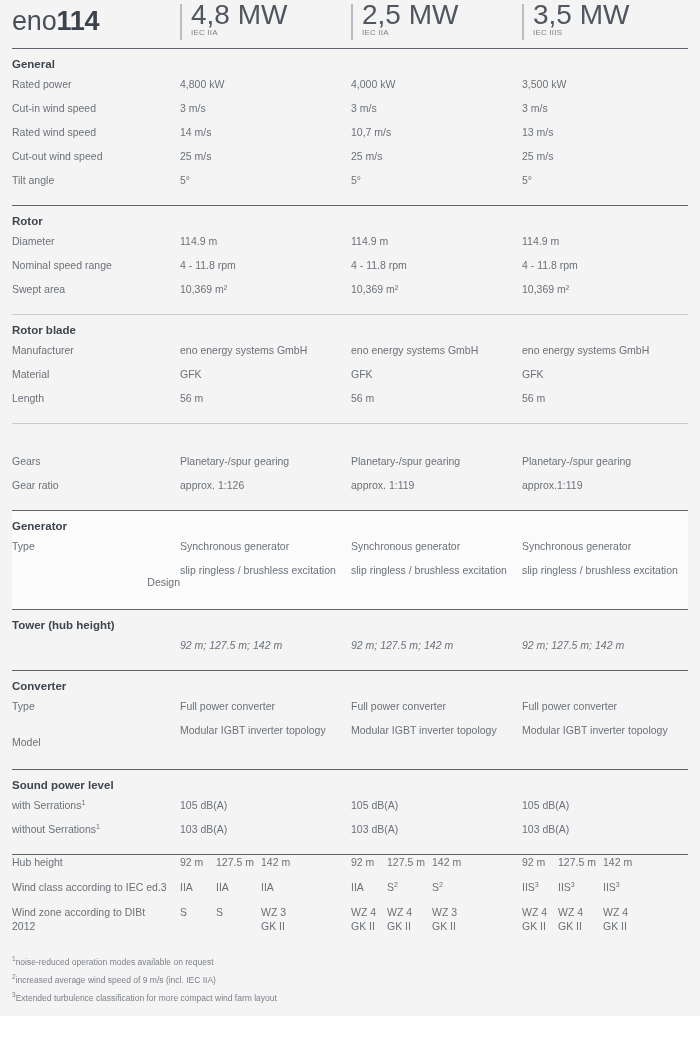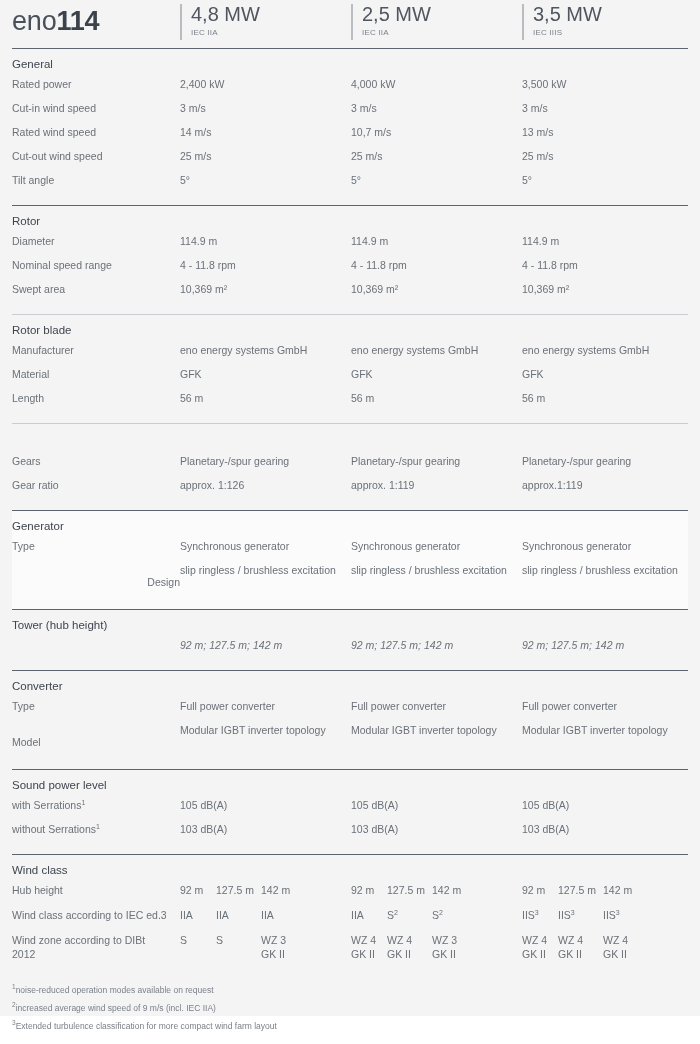--- a/index.html
+++ b/index.html
@@ -45,21 +45,21 @@
   .brand span.light { font-weight: 400; }
 
   .hcol {
     position: absolute;
     top: 4px;
     padding-left: 9px;
     border-left: 2px solid #b9bcc1;
     height: 36px;
   }
   .hcol .mw {
-    font-size: 20px;
+    font-size: 28px;
     color: #50565f;
     line-height: 21px;
     white-space: nowrap;
   }
   .hcol .iec {
     font-size: 8px;
     color: #7b8189;
     letter-spacing: 0.2px;
     margin-top: 3px;
     white-space: nowrap;
@@ -75,21 +75,21 @@
     height: 0;
     border-top: 1px solid #c9ccd0;
   }
 
   
   .section { position: relative; }
   .section.band { background: #fbfbfb; }
 
   .sec-title {
     font-size: 11.5px;
-    font-weight: 400;
+    font-weight: 700;
     color: #3f454e;
     padding: 9px 0 7px 0;
   }
 
   .row {
     position: relative;
     min-height: 24px;
   }
   .row .label {
     position: absolute;
@@ -156,21 +156,21 @@
         </div>
     </div>
 
     <div class="rule-strong"></div>
 
     <div id="sections">
         <div class="section">
           <div class="sec-title">General</div>
           <div class="row" style="min-height: 24px;">
             <div class="label">Rated power</div>
-            <div class="cell" style="left: 168px;">2,400 kW</div>
+            <div class="cell" style="left: 168px;">4,800 kW</div>
             <div class="cell" style="left: 339px;">4,000 kW</div>
             <div class="cell" style="left: 510px;">3,500 kW</div>
           </div>
           <div class="row" style="min-height: 24px;">
             <div class="label">Cut-in wind speed</div>
             <div class="cell" style="left: 168px;">3 m/s</div>
             <div class="cell" style="left: 339px;">3 m/s</div>
             <div class="cell" style="left: 510px;">3 m/s</div>
           </div>
           <div class="row" style="min-height: 24px;">
@@ -315,21 +315,20 @@
             <div class="cell" style="left: 168px;">103 dB(A)</div>
             <div class="cell" style="left: 339px;">103 dB(A)</div>
             <div class="cell" style="left: 510px;">103 dB(A)</div>
           </div>
           <div class="spacer-sm"></div>
         </div>
         <div class="rule-strong"></div>
       </div>
 
     <div id="windclass">
-        <div class="sec-title">Wind class</div>
         <div class="row" style="min-height: 25px;">
           <div class="label" style="width: 175px;">Hub height</div>
           <div class="wcol" style="left: 168px;">
             <div class="sub" style="left: 0px;">92 m</div>
             <div class="sub" style="left: 36px;">127.5 m</div>
             <div class="sub" style="left: 81px;">142 m</div>
           </div>
           <div class="wcol" style="left: 339px;">
             <div class="sub" style="left: 0px;">92 m</div>
             <div class="sub" style="left: 36px;">127.5 m</div>

